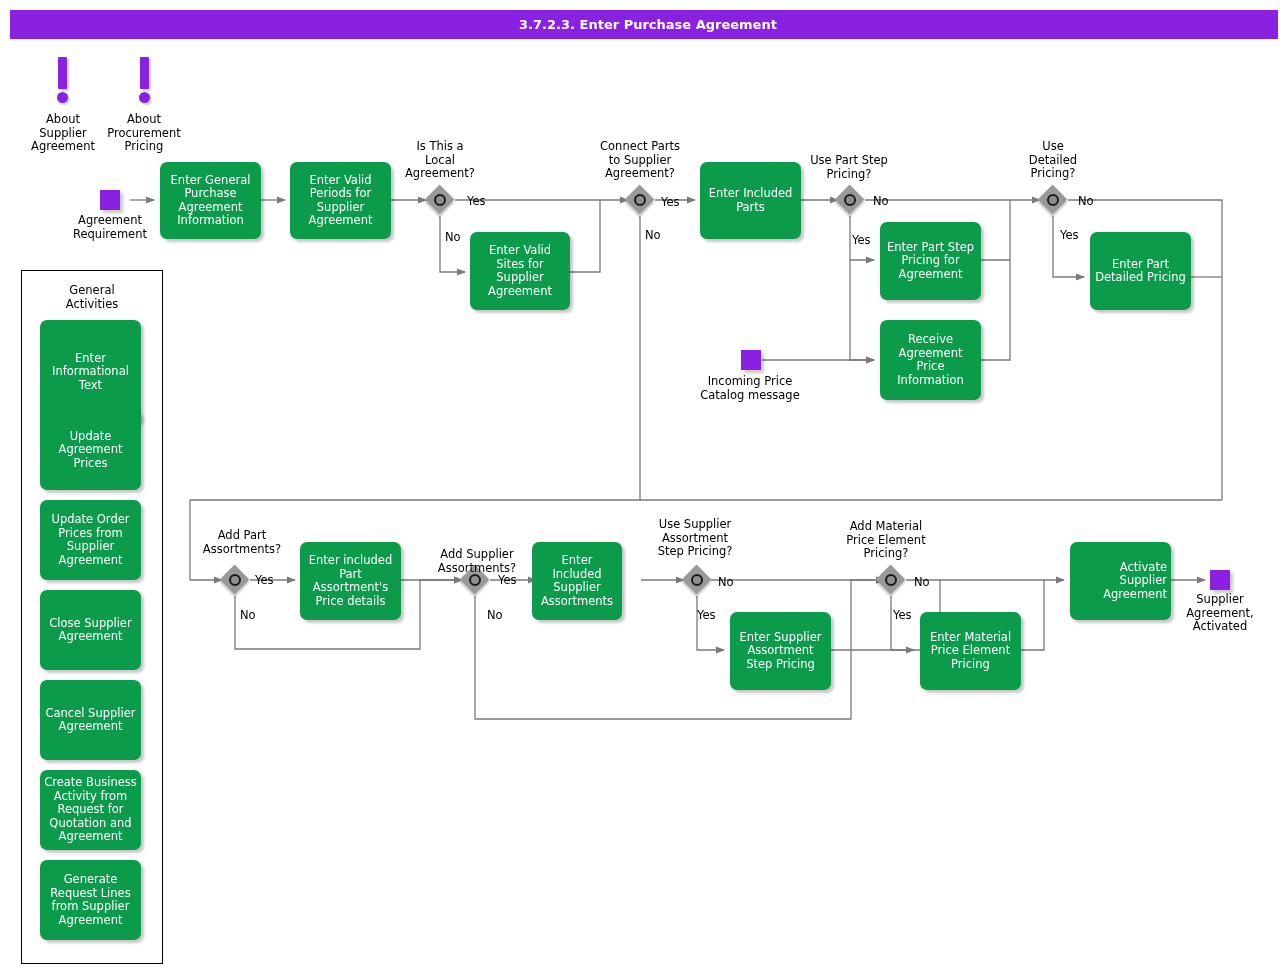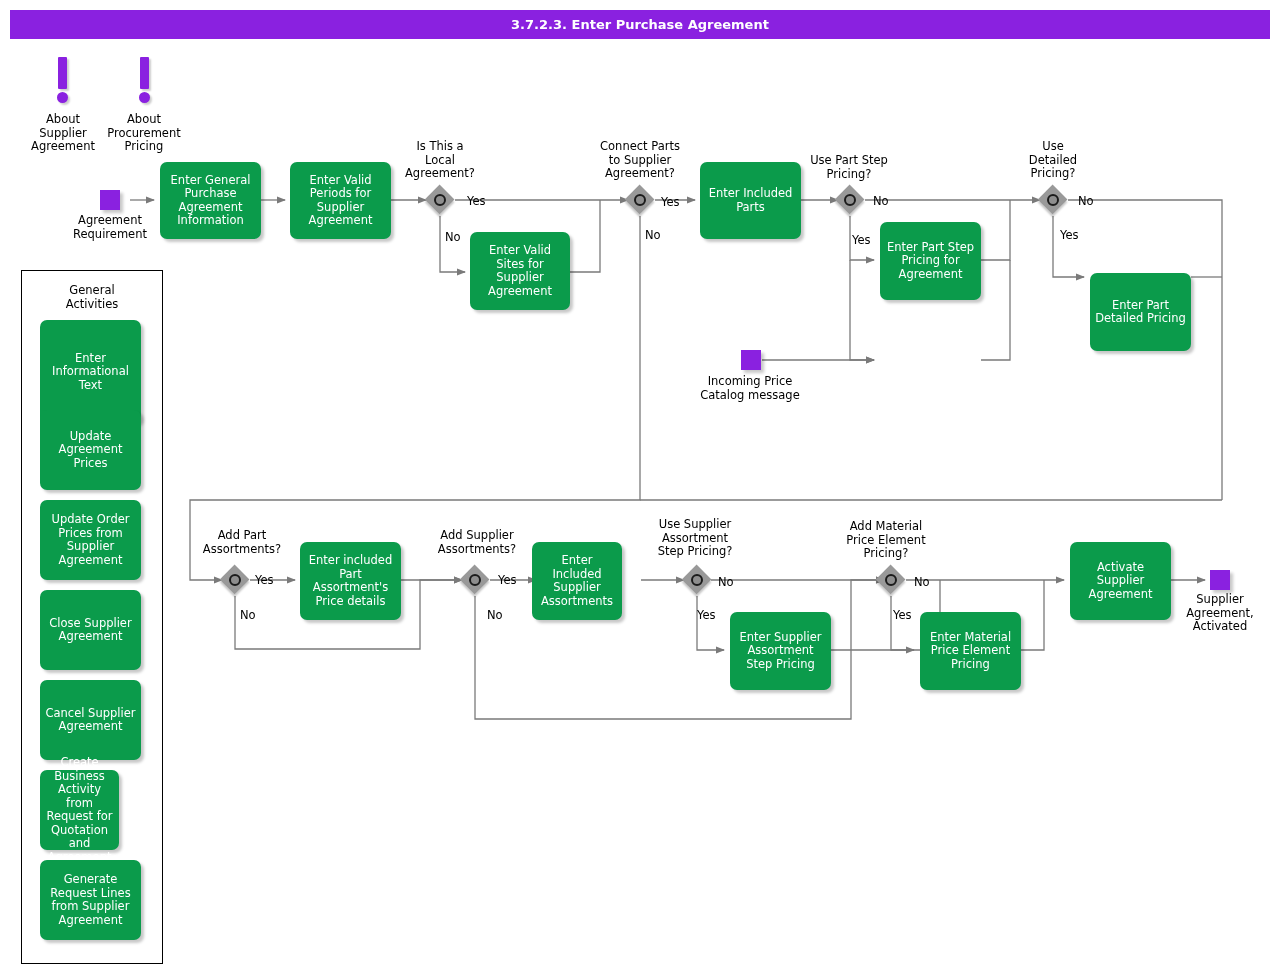--- a/index.html
+++ b/index.html
@@ -11,20 +11,21 @@
   }
   #canvas{position:absolute;left:0;top:0;width:1280px;height:970px;}
 
   
   .titlebar{
     position:absolute;left:10px;top:10px;width:1260px;height:29px;
     background:#8A21E0;
     color:#ffffff;font-weight:bold;font-size:13px;
     display:flex;align-items:center;justify-content:center;
     letter-spacing:0px;
+    padding-left:8px;
   }
 
   
   #wires{position:absolute;left:0;top:0;width:1280px;height:970px;pointer-events:none;}
 
   
   .act{
     position:absolute;background:#0B9B4B;border-radius:7px;
     color:#ffffff;font-size:11.5px;line-height:13.5px;text-align:center;
     display:flex;align-items:center;justify-content:center;
@@ -219,22 +220,27 @@
     <span>Enter Included
 Parts</span>
   </div>
 
   <div class="act" style="left:880px;top:222px;width:101px;height:78px;">
     <span>Enter Part Step
 Pricing for
 Agreement</span>
   </div>
 
-
-  <div class="act" style="left:1090px;top:232px;width:101px;height:78px;margin-top:41px;">
+  <div class="act" style="left:880px;top:320px;width:101px;height:80px;">
+    <span>Receive
+Agreement Price
+Information</span>
+  </div>
+
+  <div class="act" style="left:1090px;top:232px;width:101px;height:78px;">
     <span>Enter Part
 Detailed Pricing</span>
   </div>
 
   <div class="act" style="left:300px;top:542px;width:101px;height:78px;">
     <span>Enter included
 Part
 Assortment's
 Price details</span>
   </div>
@@ -250,21 +256,21 @@
 Assortment Step
 Pricing</span>
   </div>
 
   <div class="act" style="left:920px;top:612px;width:101px;height:78px;">
     <span>Enter Material
 Price Element
 Pricing</span>
   </div>
 
-  <div class="act" style="left:1070px;top:542px;width:101px;height:78px;">
+  <div class="act" style="left:1070px;top:542px;width:101px;height:78px;text-align:right;">
     <span>Activate
 Supplier
 Agreement</span>
   </div>
 
   <div class="gw" style="left:425px;top:185px;">
     <div class="dia"></div>
     <div class="ring"></div>
   </div>
   <div class="lbl" style="left:396px;top:140px;width:88px;">Is This a
@@ -308,21 +314,21 @@
   </div>
   <div class="lbl" style="left:192px;top:529px;width:100px;">Add Part
 Assortments?</div>
   <div class="yn" style="left:255px;top:563px;">Yes</div>
   <div class="yn" style="left:240px;top:598px;">No</div>
 
   <div class="gw" style="left:460px;top:565px;">
     <div class="dia"></div>
     <div class="ring"></div>
   </div>
-  <div class="lbl" style="left:424px;top:529px;width:106px;">Add Supplier
+  <div class="lbl" style="left:424px;top:548px;width:106px;">Add Supplier
 Assortments?</div>
   <div class="yn" style="left:498px;top:563px;">Yes</div>
   <div class="yn" style="left:487px;top:598px;">No</div>
 
   <div class="gw" style="left:682px;top:565px;">
     <div class="dia"></div>
     <div class="ring"></div>
   </div>
   <div class="lbl" style="left:640px;top:518px;width:110px;">Use Supplier
 Assortment
@@ -362,21 +368,21 @@
 Agreement</span>
   </div>
   <div class="act" style="left:40px;top:590px;width:101px;height:80px;">
     <span>Close Supplier
 Agreement</span>
   </div>
   <div class="act" style="left:40px;top:680px;width:101px;height:80px;">
     <span>Cancel Supplier
 Agreement</span>
   </div>
-  <div class="act" style="left:40px;top:770px;width:79px;height:80px;">
+  <div class="act" style="left:40px;top:770px;width:101px;height:80px;">
     <span>Create Business
 Activity from
 Request for
 Quotation and
 Agreement</span>
   </div>
   <div class="act" style="left:40px;top:860px;width:101px;height:80px;">
     <span>Generate
 Request Lines
 from Supplier

